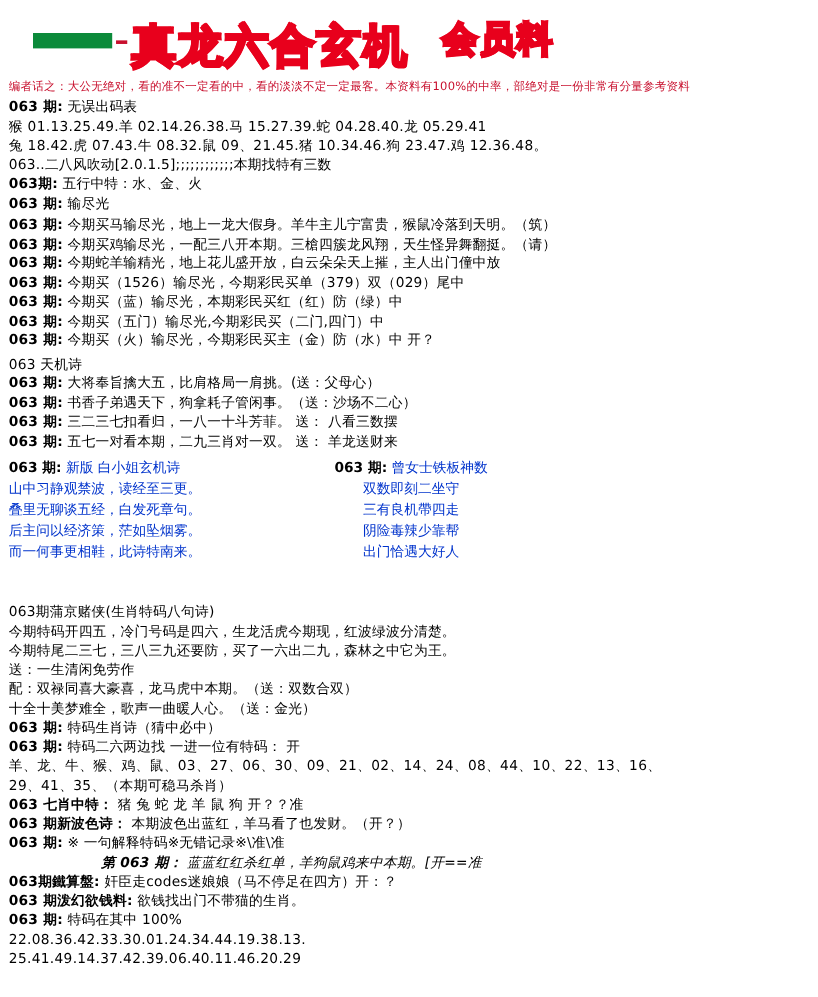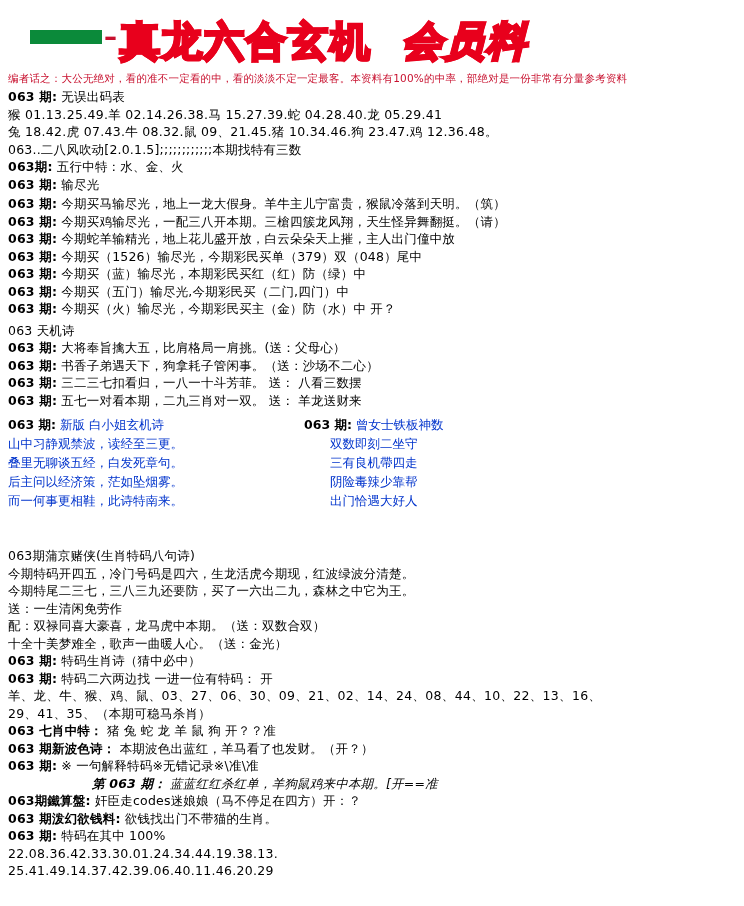--- a/index.html
+++ b/index.html
@@ -30,27 +30,26 @@
     position:absolute;left:120px;top:14px;
     font-size:40px;font-weight:bold;
     color:#ffffff;
     letter-spacing:2px;
     -webkit-text-stroke:3px #e8001c;
     text-shadow:1px 1px 0 #e8001c,-1px -1px 0 #e8001c,1px -1px 0 #e8001c,-1px 1px 0 #e8001c;
     white-space:nowrap;
   }
   .title-sub{
     position:absolute;left:402px;top:14px;
-    font-size:40px;font-weight:bold;
+    font-size:32px;font-weight:bold;
     color:#ffffff;
     letter-spacing:2px;
     -webkit-text-stroke:3px #e8001c;
     text-shadow:1px 1px 0 #e8001c,-1px -1px 0 #e8001c,1px -1px 0 #e8001c,-1px 1px 0 #e8001c;
     white-space:nowrap;
-    font-style:italic;
   }
 
   
   .editor-note{
     margin:0 0 2px 8px;
     font-size:10.5px;
     color:#c8102e;
     letter-spacing:0.2px;
     white-space:nowrap;
   }
@@ -139,21 +138,21 @@
     <div class="line">
       <span class="red bold">063 期:</span>
       <span class="blk">今期买鸡输尽光，一配三八开本期。三槍四簇龙风翔，天生怪异舞翻挺。（请）</span>
     </div>
     <div class="line">
       <span class="red bold">063 期:</span>
       <span class="blk">今期蛇羊输精光，地上花儿盛开放，白云朵朵天上摧，主人出门僮中放</span>
     </div>
     <div class="line">
       <span class="red bold">063 期:</span>
-      <span class="blk">今期买（1526）输尽光，今期彩民买单（379）双（048）尾中</span>
+      <span class="blk">今期买（1526）输尽光，今期彩民买单（379）双（029）尾中</span>
     </div>
     <div class="line">
       <span class="red bold">063 期:</span>
       <span class="blk">今期买（蓝）输尽光，本期彩民买红（红）防（绿）中</span>
     </div>
     <div class="line">
       <span class="red bold">063 期:</span>
       <span class="blk">今期买（五门）输尽光,今期彩民买（二门,四门）中</span>
     </div>
     <div class="line">

